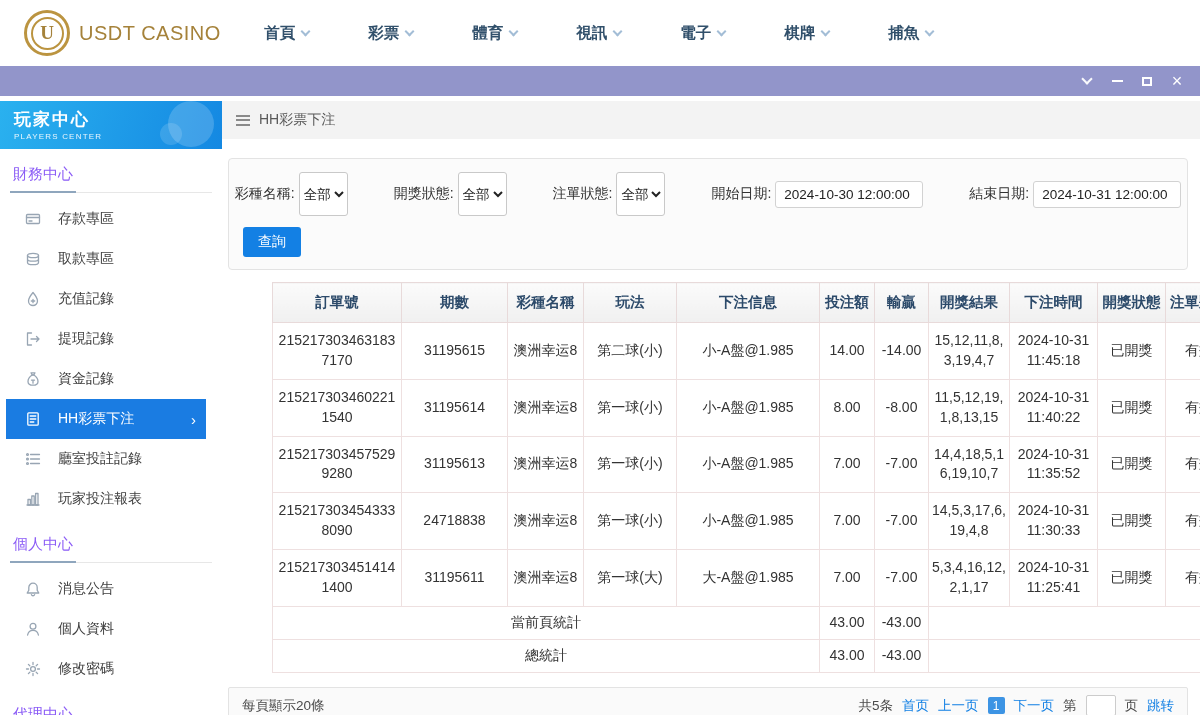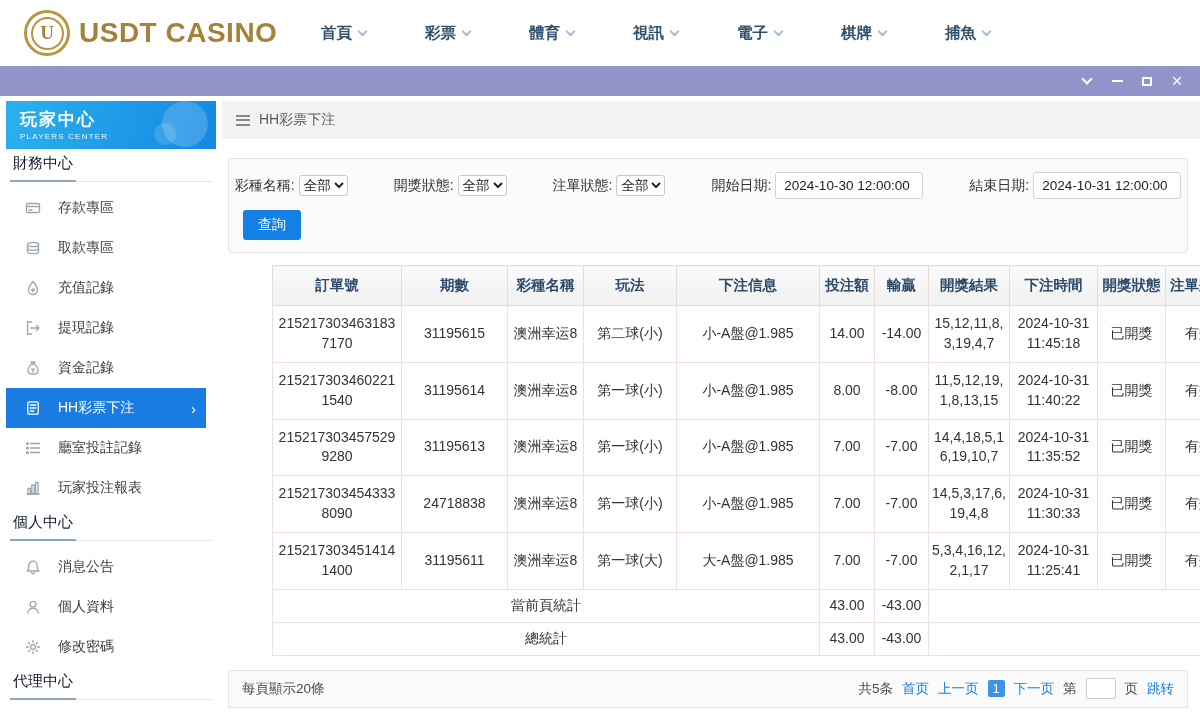--- a/index.html
+++ b/index.html
@@ -5,65 +5,65 @@
   * { margin:0; padding:0; box-sizing:border-box; }
   html,body { width:1200px; height:715px; }
   body { font-family:"Liberation Sans","DejaVu Sans",sans-serif; background:#fff; overflow:hidden; }
   .app { width:1200px; height:715px; display:flex; flex-direction:column; overflow:hidden; }
 
   
   .topbar { height:66px; display:flex; align-items:center; padding:0 24px; background:#fff; flex-shrink:0; }
   .brand { display:flex; align-items:center; gap:9px; }
   .badge-outer { width:46px; height:46px; border:3px solid #bb9440; border-radius:50%; display:flex; align-items:center; justify-content:center; flex-shrink:0; }
   .badge-inner { width:33px; height:33px; border:2px solid #bb9440; border-radius:50%; display:flex; align-items:center; justify-content:center; font-weight:bold; font-size:19px; color:#a5823a; font-family:"Liberation Serif","DejaVu Serif",serif; }
-  .brand-name { font-size:28px; font-weight:bold; color:#a5823a; letter-spacing:.5px; white-space:nowrap; }
+  .brand-name { font-size:20px; font-weight:normal; color:#a5823a; letter-spacing:.5px; white-space:nowrap; }
   .topnav { display:flex; margin-left:14px; }
   .nav-item { width:104px; display:flex; align-items:center; justify-content:center; gap:7px; font-size:15.5px; font-weight:bold; color:#31506b; cursor:pointer; white-space:nowrap; }
   .chev { width:7px; height:7px; border-right:2px solid #a3bdd6; border-bottom:2px solid #a3bdd6; transform:rotate(45deg); margin-top:-4px; flex-shrink:0; }
 
   
   .titlebar { height:30px; background:#9295ca; display:flex; align-items:center; justify-content:flex-end; padding-right:8px; flex-shrink:0; }
   .win-btn { width:30px; height:30px; display:flex; align-items:center; justify-content:center; color:#fff; cursor:pointer; }
   .wchev { width:8px; height:8px; border-right:2px solid #fff; border-bottom:2px solid #fff; transform:rotate(45deg); margin-top:-4px; opacity:.95; }
   .wmin { width:11px; height:2px; background:#fff; }
   .wmax { width:10px; height:9px; border:2px solid #fff; }
   .wclose { font-size:18px; line-height:1; }
 
   
   .workspace { flex:1; display:flex; padding-top:5px; overflow:hidden; background:#fff; }
 
   
   .sidebar { width:222px; flex-shrink:0; overflow:hidden; background:#fff; }
-  .side-head { margin:0 6px; height:48px; background:linear-gradient(105deg,#2ab1ef 0%,#1488e2 100%); color:#fff; padding:7px 0 0 14px; position:relative; overflow:hidden; }
+  .side-head { margin:0 0; height:48px; background:linear-gradient(105deg,#2ab1ef 0%,#1488e2 100%); color:#fff; padding:7px 0 0 14px; position:relative; overflow:hidden; }
   .side-head .deco1 { position:absolute; right:8px; top:0; width:46px; height:46px; border-radius:50%; background:rgba(255,255,255,.18); }
   .side-head .deco2 { position:absolute; right:40px; top:22px; width:22px; height:22px; border-radius:50%; background:rgba(255,255,255,.14); }
   .side-title { font-size:17px; font-weight:bold; letter-spacing:2px; }
   .side-sub { font-size:8px; letter-spacing:1.2px; opacity:.9; margin-top:1px; }
-  .section-title { margin:5px 10px 0; color:#0f172a; font-size:15px; border-bottom:1px solid #e7e7e7; }
+  .section-title { margin:16px 10px 0; color:#8b5cf6; font-size:15px; border-bottom:1px solid #e7e7e7; }
   .section-title span { display:inline-block; padding:0 3px 7px; border-bottom:2px solid #8fa6bd; margin-bottom:-1px; }
   .menu { padding-top:6px; }
   .menu-item { height:40px; display:flex; align-items:center; padding-left:25px; gap:17px; font-size:14px; color:#404040; cursor:pointer; }
   .menu-item .icon { width:16px; height:16px; color:#98a5b3; display:flex; flex-shrink:0; }
   .menu-item.active { background:#1a7ce2; color:#fff; margin:0 16px 0 6px; padding-left:19px; }
   .menu-item.active .icon { color:#fff; }
   .menu-item.active .arrow { margin-left:auto; margin-right:10px; font-size:15px; line-height:1; }
 
   
   .main { flex:1; display:flex; flex-direction:column; overflow:hidden; }
   .crumb { height:38px; background:#f3f3f3; display:flex; align-items:center; gap:9px; padding-left:14px; color:#595959; font-size:14px; flex-shrink:0; }
   .burger { display:flex; flex-direction:column; gap:2.5px; }
   .burger i { width:14px; height:2px; background:#8a8a8a; display:block; }
   .content { flex:1; padding:19px 12px 0 6px; overflow:hidden; }
 
   
   .filters { border:1px solid #e3e3e3; background:#fbfbfb; border-radius:4px; padding:13px 14px 12px; }
   .filter-row { display:flex; align-items:center; font-size:14px; color:#333;justify-content:center; }
   .f-label { margin-right:4px; white-space:nowrap; }
   .f-gap { margin-left:14px;padding-left:32px; }
-  select { height:21px; border:1px solid #c9c9c9; border-radius:3px; background:#fff; font-size:13.5px; color:#222; font-family:inherit; }
+  select { height:44px; border:1px solid #c9c9c9; border-radius:3px; background:#fff; font-size:13.5px; color:#222; font-family:inherit; }
   .sel-lottery { width:122px; }
   .sel-draw { width:62px; }
   .sel-bet { width:56px; }
   .date-input { height:27px; width:148px; border:1px solid #d2d2d2; border-radius:3px; padding:0 8px; font-size:13.5px; color:#222; font-family:inherit; }
   .search-btn { margin-top:11px; background:#1380e4; color:#fff; border:none; border-radius:3px; height:30px; padding:0 15px; font-size:14px; font-family:inherit; cursor:pointer; }
 
   
   .bet-table { width:100%; border-collapse:collapse; table-layout:fixed; margin-top:12px; border:1px solid #ddd;margin-left:44px; }
   .bet-table th { background:linear-gradient(#fbfbfb,#f0f0f0); color:#2c4a6a; font-size:14.5px; height:40px; font-weight:bold; border:1px solid #e8dada; padding:2px; }
   .bet-table td { text-align:center; font-size:14px; color:#333; border:1px solid #eee0e0; padding:8px 3px; line-height:1.42; word-break:break-all; }

